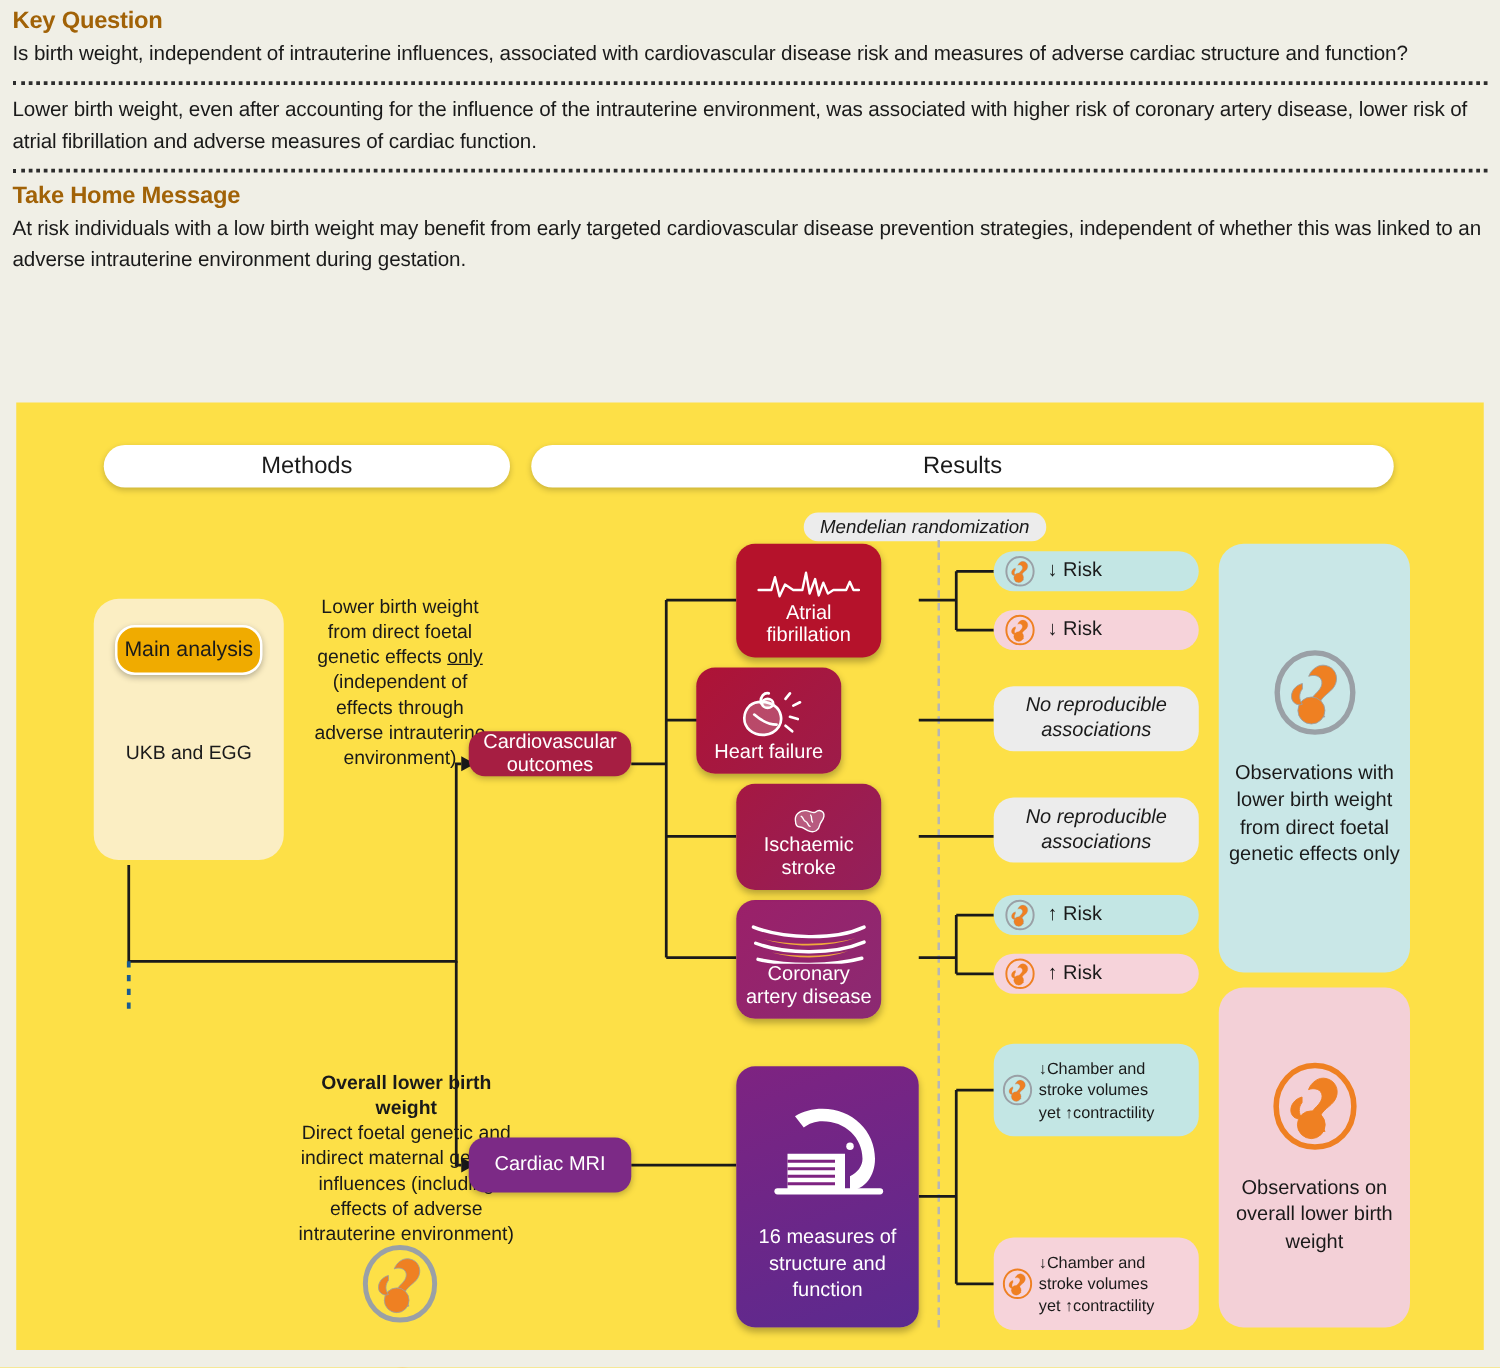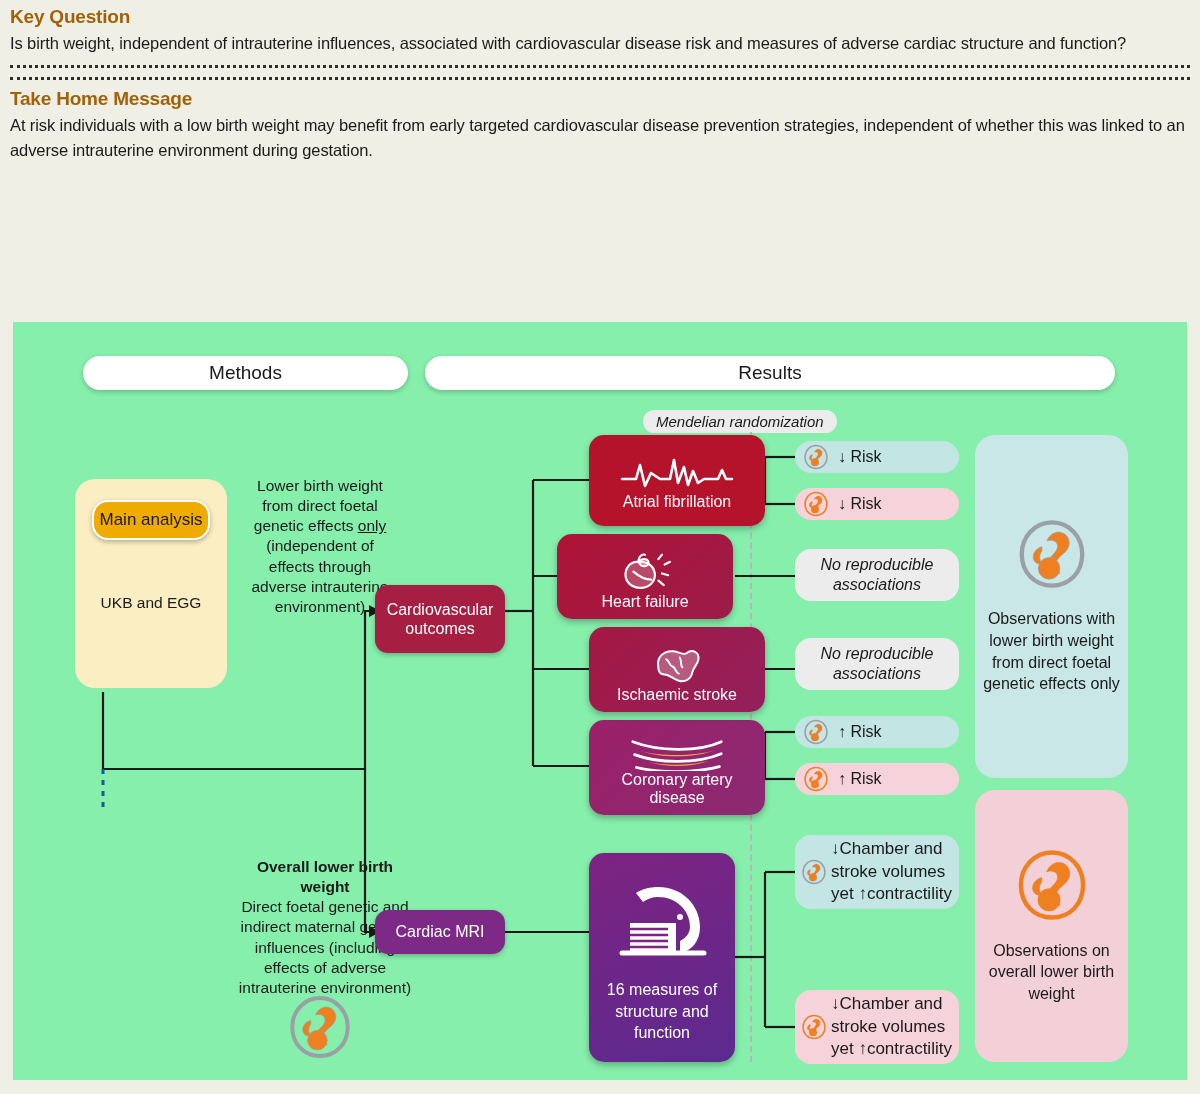--- a/index.html
+++ b/index.html
@@ -26,21 +26,21 @@
     border-top:3px dotted #2d2d2d;
     margin:9px 0 8px 0;
   }
   .block { margin-bottom:0; }
 
   
   .figure {
     position:absolute;
     left:13px; top:322px;
     width:1174px; height:758px;
-    background:#86efac;
+    background:#fde047;
   }
 
   
   .hdr {
     position:absolute;
     height:34px;
     background:#fff;
     border-radius:17px;
     box-shadow:0 2px 5px rgba(0,0,0,.22);
     display:flex; align-items:center; justify-content:center;
@@ -117,27 +117,27 @@
 
   
   .pill {
     position:absolute;
     border-radius:13px;
     display:flex; align-items:center; justify-content:center;
     text-align:center;
     color:#fff; font-size:16px; line-height:1.2;
     box-shadow:0 2px 5px rgba(0,0,0,.25);
   }
-  #pill-cv  { left:362px; top:263px; width:130px; height:68px; background:#a61e42; }
+  #pill-cv  { left:362px; top:263px; width:130px; height:36px; background:#a61e42; }
   #pill-mri { left:362px; top:588px; width:130px; height:44px; background:#7c2a86; }
 
   
   .dbox {
     position:absolute;
-    width:176px;
+    width:116px;
     border-radius:15px;
     box-shadow:0 3px 6px rgba(0,0,0,.28);
     color:#fff;
     display:flex; flex-direction:column;
     align-items:center; justify-content:flex-start;
     padding-top:18px;
   }
   .dbox .lbl { font-size:16px; line-height:1.12; text-align:center; padding:0 4px 8px 4px; }
   #dbox-af     { left:576px; top:113px; height:91px;  background:#b5122b; }
   #dbox-hf     { left:544px; top:212px; height:85px;  background:linear-gradient(135deg,#ae1336 0%,#9d1c4a 100%); }
@@ -164,21 +164,21 @@
   #bdg-af-1  { left:782px; top:119px; width:164px; height:32px; }
   #bdg-af-2  { left:782px; top:166px; width:164px; height:32px; }
   #bdg-hf    { left:782px; top:227px; width:164px; height:52px; }
   #bdg-is    { left:782px; top:316px; width:164px; height:52px; }
   #bdg-cad-1 { left:782px; top:394px; width:164px; height:32px; }
   #bdg-cad-2 { left:782px; top:441px; width:164px; height:32px; }
   #bdg-mri-1 { left:782px; top:513px; width:164px; height:74px;
                align-items:center; padding-left:6px; }
   #bdg-mri-2 { left:782px; top:668px; width:164px; height:74px;
                align-items:center; padding-left:6px; }
-  .mri-txt { font-size:17px; line-height:1.32; margin-left:4px; }
+  .mri-txt { font-size:13px; line-height:1.32; margin-left:4px; }
 
   
   .obs {
     position:absolute;
     border-radius:20px;
     display:flex; flex-direction:column;
     align-items:center; justify-content:center;
     text-align:center;
     font-size:16px; line-height:1.35; color:#1a1a1a;
   }
@@ -194,20 +194,21 @@
 <div class="summary">
 
   <div class="block">
     <div class="sec-title">Key Question</div>
     <div class="sec-body">Is birth weight, independent of intrauterine influences, associated with cardiovascular disease risk and measures of adverse cardiac structure and function?</div>
   </div>
 
   <div class="divider"></div>
 
   <div class="block">
+    <div class="sec-body">Lower birth weight, even after accounting for the influence of the intrauterine environment, was associated with higher risk of coronary artery disease, lower risk of atrial fibrillation and adverse measures of cardiac function.</div>
   </div>
 
   <div class="divider"></div>
 
   <div class="block">
     <div class="sec-title">Take Home Message</div>
     <div class="sec-body">At risk individuals with a low birth weight may benefit from early targeted cardiovascular disease prevention strategies, independent of whether this was linked to an adverse intrauterine environment during gestation.</div>
   </div>
 </div>
 

